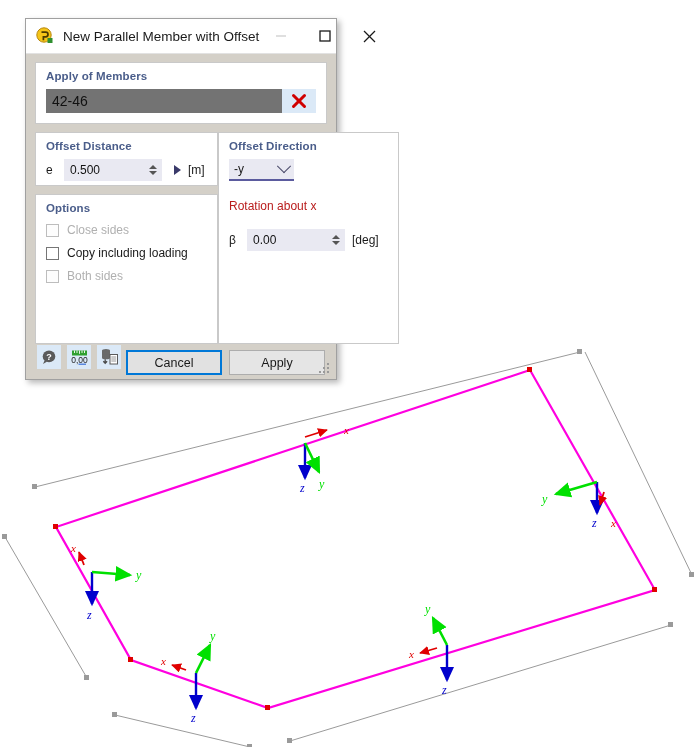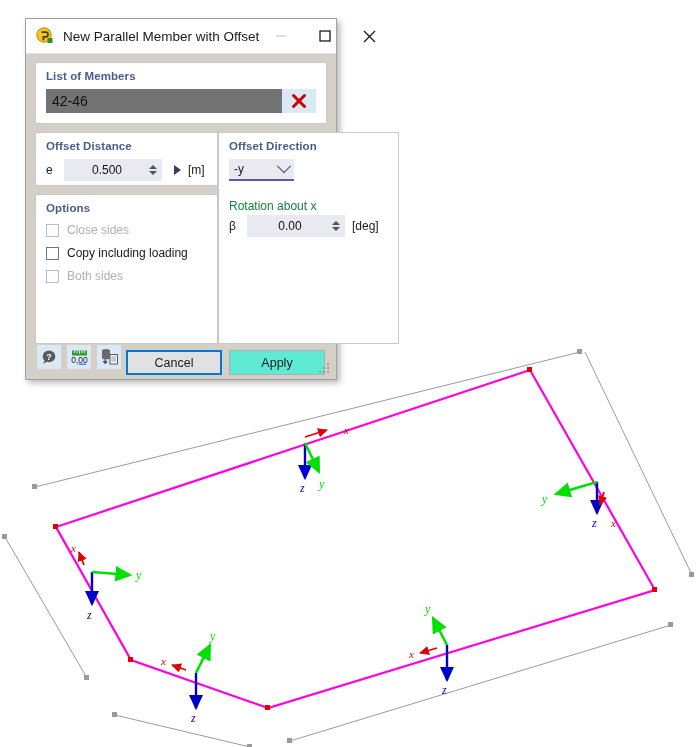--- a/index.html
+++ b/index.html
@@ -69,21 +69,21 @@
   .col-left{width:183px;flex:0 0 auto;}
   .col-right{width:181px;flex:0 0 auto;}
 
   
   .fieldrow{display:flex;align-items:center;gap:7px;font-size:12px;color:#1a1a1a;}
   .fieldrow .sym{width:11px;font-style:normal;}
   .numbox{
     background:#e9e9f2;height:22px;display:flex;align-items:center;
     padding:0 4px 0 6px;box-sizing:border-box;
   }
-  .numbox .val{flex:1 1 auto;text-align:center;font-size:12px;color:#111;padding-right:5px;}
+  .numbox .val{flex:1 1 auto;text-align:left;font-size:12px;color:#111;padding-right:5px;}
   .spin{display:flex;flex-direction:column;justify-content:center;gap:2px;width:9px;}
   .spin i{display:block;width:0;height:0;border-left:4px solid transparent;border-right:4px solid transparent;}
   .spin i.up{border-bottom:4px solid #555;}
   .spin i.dn{border-top:4px solid #555;}
   .playtri{
     width:0;height:0;border-top:5px solid transparent;border-bottom:5px solid transparent;
     border-left:7px solid #3a3a6a;margin-left:5px;
   }
   .unit{font-size:12px;color:#1a1a1a;}
 
@@ -106,34 +106,34 @@
   .chev{width:9px;height:9px;border-right:1.6px solid #9a9a9a;border-bottom:1.6px solid #9a9a9a;
         transform:rotate(45deg) translate(-2px,-2px);flex:0 0 auto;}
   .chev.dark{border-color:#4a4a6a;}
 
   .combo{
     width:65px;height:22px;background:#e9e9f2;border-bottom:2px solid #5b5b9e;
     display:flex;align-items:center;padding:0 5px;box-sizing:border-box;font-size:12px;color:#1a1a1a;
   }
   .combo .cval{flex:1 1 auto;}
 
-  .subhead{font-size:12px;color:#15803d;margin:18px 0 2px 0;}
+  .subhead{font-size:12px;color:#b91c1c;margin:18px 0 16px 0;}
 
   
   .footer{
     position:absolute;left:0;bottom:0;width:100%;height:44px;
     display:flex;align-items:center;padding:0 11px;box-sizing:border-box;
   }
   .tool-icons{display:flex;gap:6px;}
   .ticon{
     width:24px;height:24px;background:#dbe9f7;display:flex;align-items:center;justify-content:center;
   }
   .btns{margin-left:auto;display:flex;gap:7px;margin-top:11px;}
   .btn{
-    width:96px;height:25px;background:#5eead4;border:1px solid #adadad;
+    width:96px;height:25px;background:#e5e5e5;border:1px solid #adadad;
     font-size:12.5px;color:#1a1a1a;display:flex;align-items:center;justify-content:center;
     box-sizing:border-box;font-family:"Liberation Sans", sans-serif;
   }
   .btn.focus{border:2px solid #0078d7;background:#e1e1e1;}
   .grip{position:absolute;right:5px;bottom:4px;width:12px;height:12px;}
   .grip span{position:absolute;width:2px;height:2px;background:#9a9a9a;}
 </style>
 </head>
 <body>
 
@@ -254,21 +254,21 @@
       <svg width="13" height="13" viewBox="0 0 13 13">
           <line x1="1" y1="1" x2="12" y2="12" stroke="#1a1a1a" stroke-width="1.3"></line>
           <line x1="12" y1="1" x2="1" y2="12" stroke="#1a1a1a" stroke-width="1.3"></line>
         </svg>
     </span>
   </div>
 
   <div class="dlg-body">
 
     <div class="group">
-      <div class="group-title">List of Members</div>
+      <div class="group-title">Apply of Members</div>
       <div class="memberrow">
         <input class="member-input" type="text" value="42-46" style="">
         <span class="clear-btn">
           <svg width="16" height="16" viewBox="0 0 16 16">
             <line x1="2.5" y1="2.5" x2="13.5" y2="13.5" stroke="#d00000" stroke-width="3" stroke-linecap="round"></line>
             <line x1="13.5" y1="2.5" x2="2.5" y2="13.5" stroke="#d00000" stroke-width="3" stroke-linecap="round"></line>
           </svg>
         </span>
       </div>
     </div>

